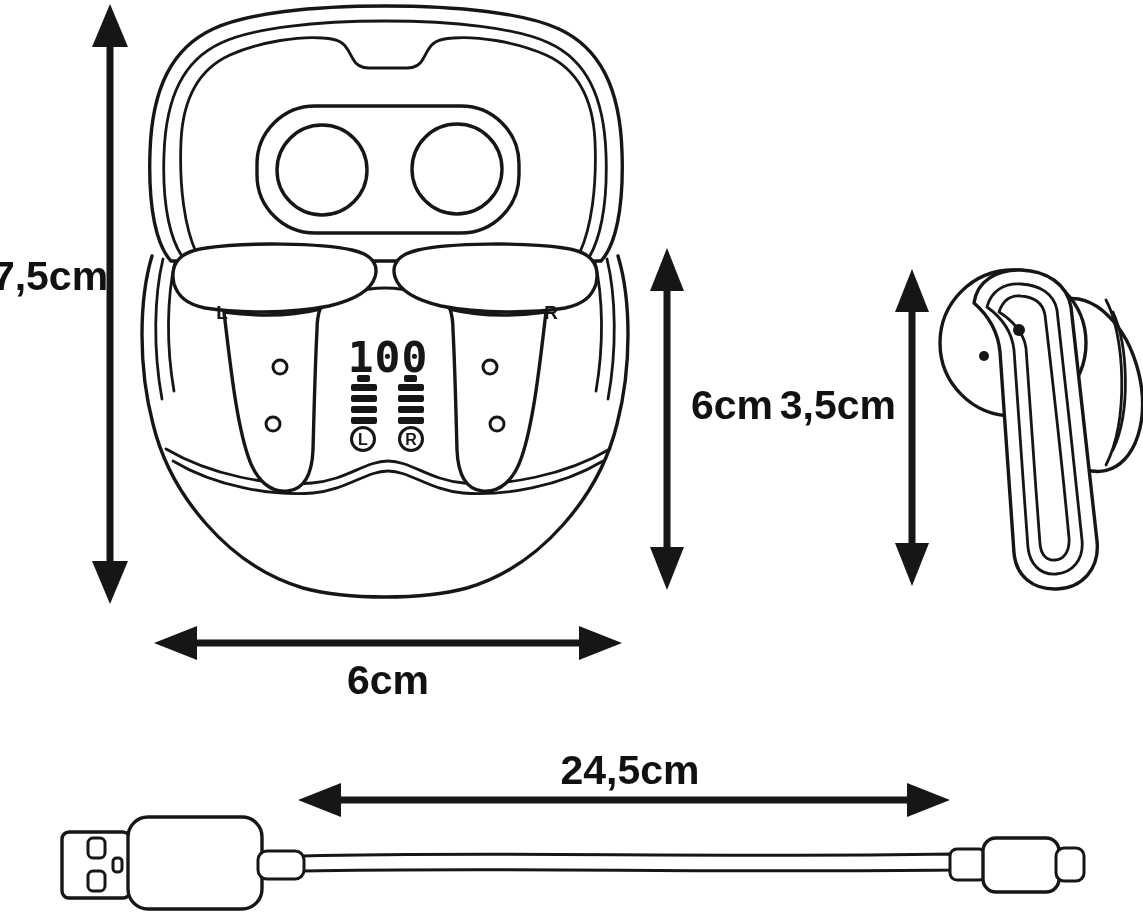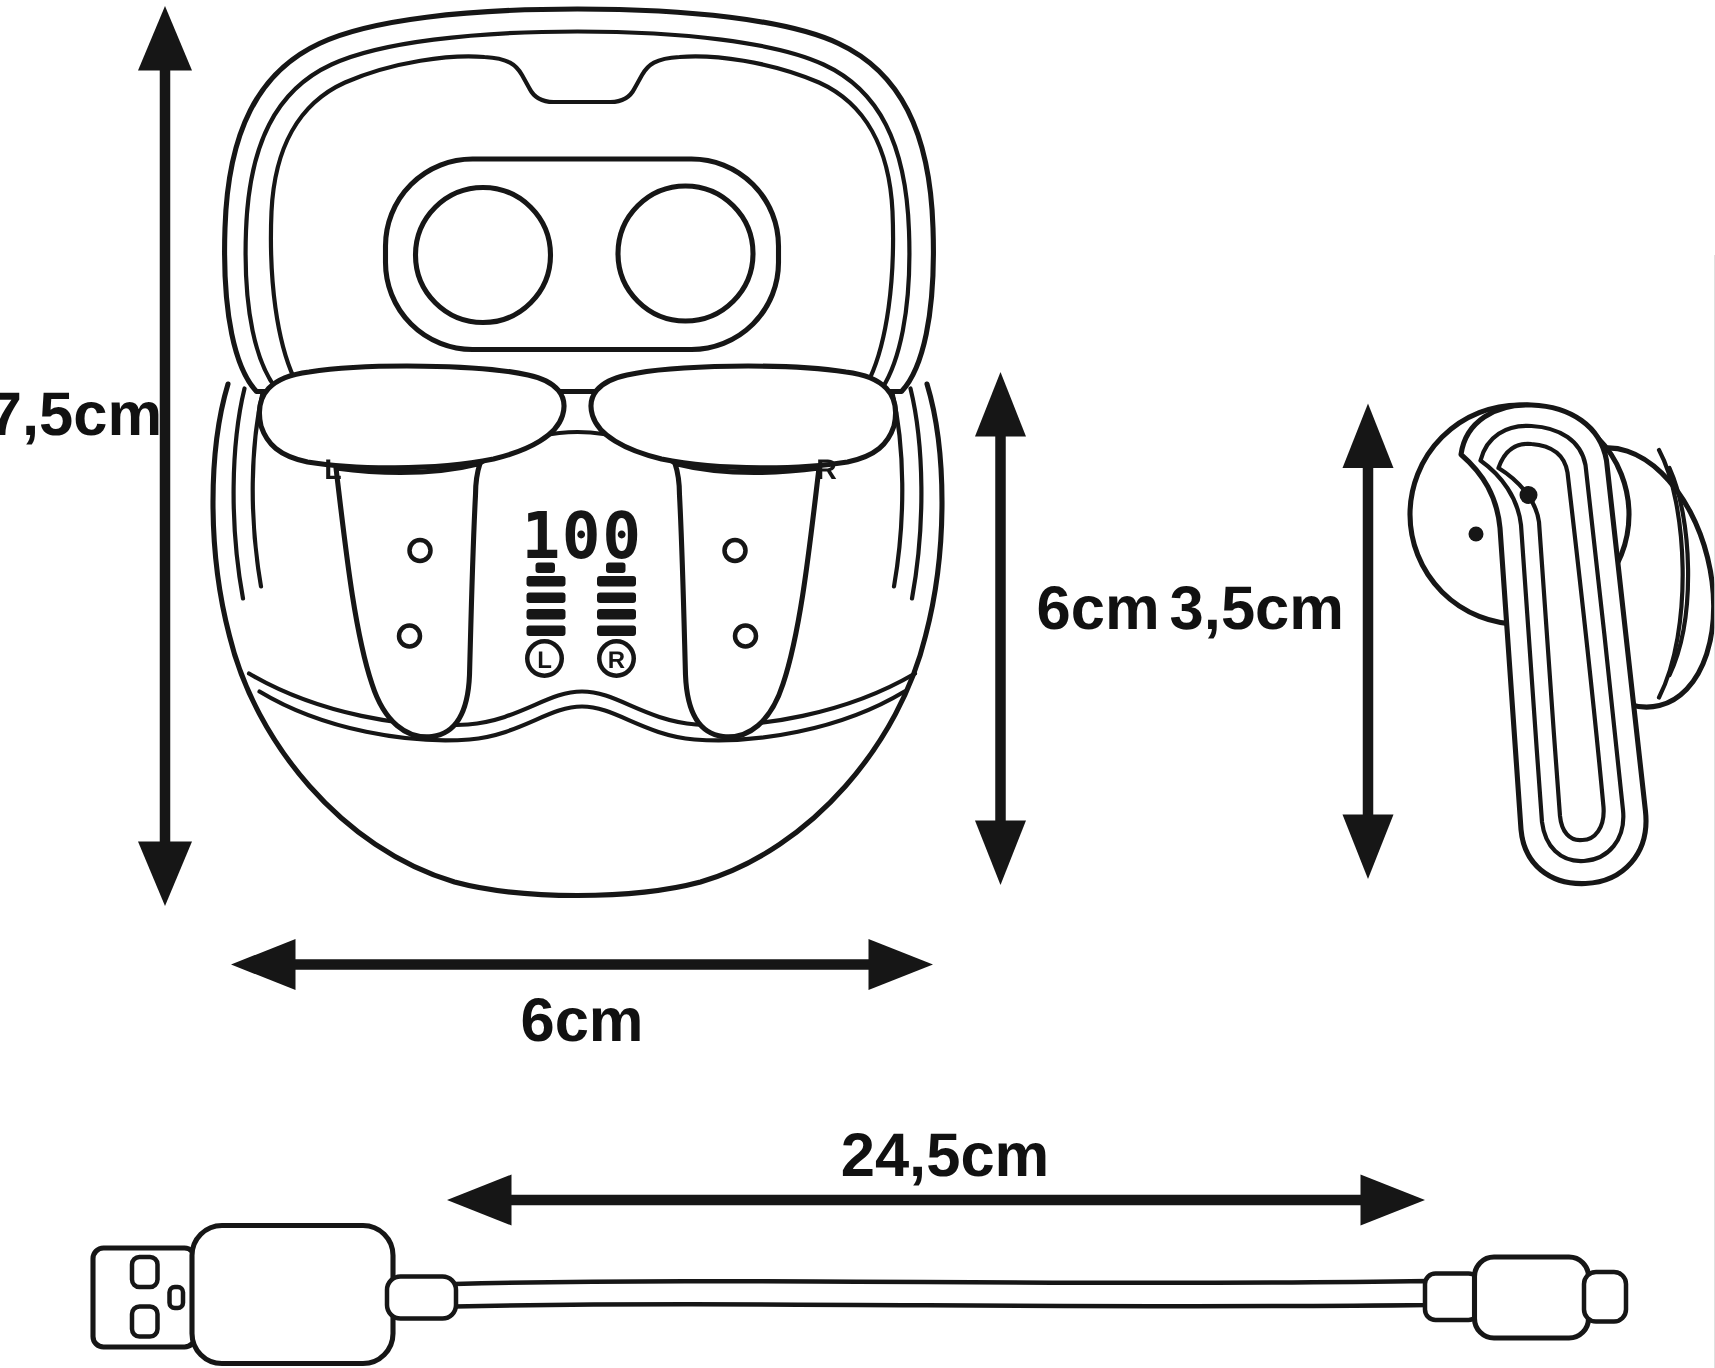--- a/index.html
+++ b/index.html
@@ -1,16 +1,16 @@
 <!DOCTYPE html>
 <html><head>
 <meta charset="utf-8">
 <style>
   html,body { margin:0; padding:0; background:#ffffff; }
-  .stage { width:1143px; height:912px; background:#737373; overflow:hidden; }
+  .stage { width:1143px; height:912px; background:#4d7c0f; overflow:hidden; }
   svg { display:block; }
   .ln2 { fill:none; stroke:#161616; stroke-width:2.8; stroke-linecap:round; stroke-linejoin:round; }
   .fw  { fill:#ffffff; stroke:#161616; stroke-width:3.4; stroke-linecap:round; stroke-linejoin:round; }
   .fw2 { fill:#ffffff; stroke:#161616; stroke-width:3; stroke-linecap:round; stroke-linejoin:round; }
   .blk { fill:#161616; stroke:none; }
   .shaft { stroke:#161616; stroke-width:7; fill:none; }
   .dim { font-family:"Liberation Sans",sans-serif; font-weight:bold; font-size:41px; fill:#111111; }
   .seg { font-family:"DejaVu Sans Mono",monospace; font-weight:bold; font-size:43px; fill:#161616; letter-spacing:1px; }
   .badge { font-family:"Liberation Sans",sans-serif; font-weight:bold; font-size:16px; fill:#161616; }
   .slot { font-family:"Liberation Sans",sans-serif; font-weight:bold; font-size:19px; fill:#161616; }

